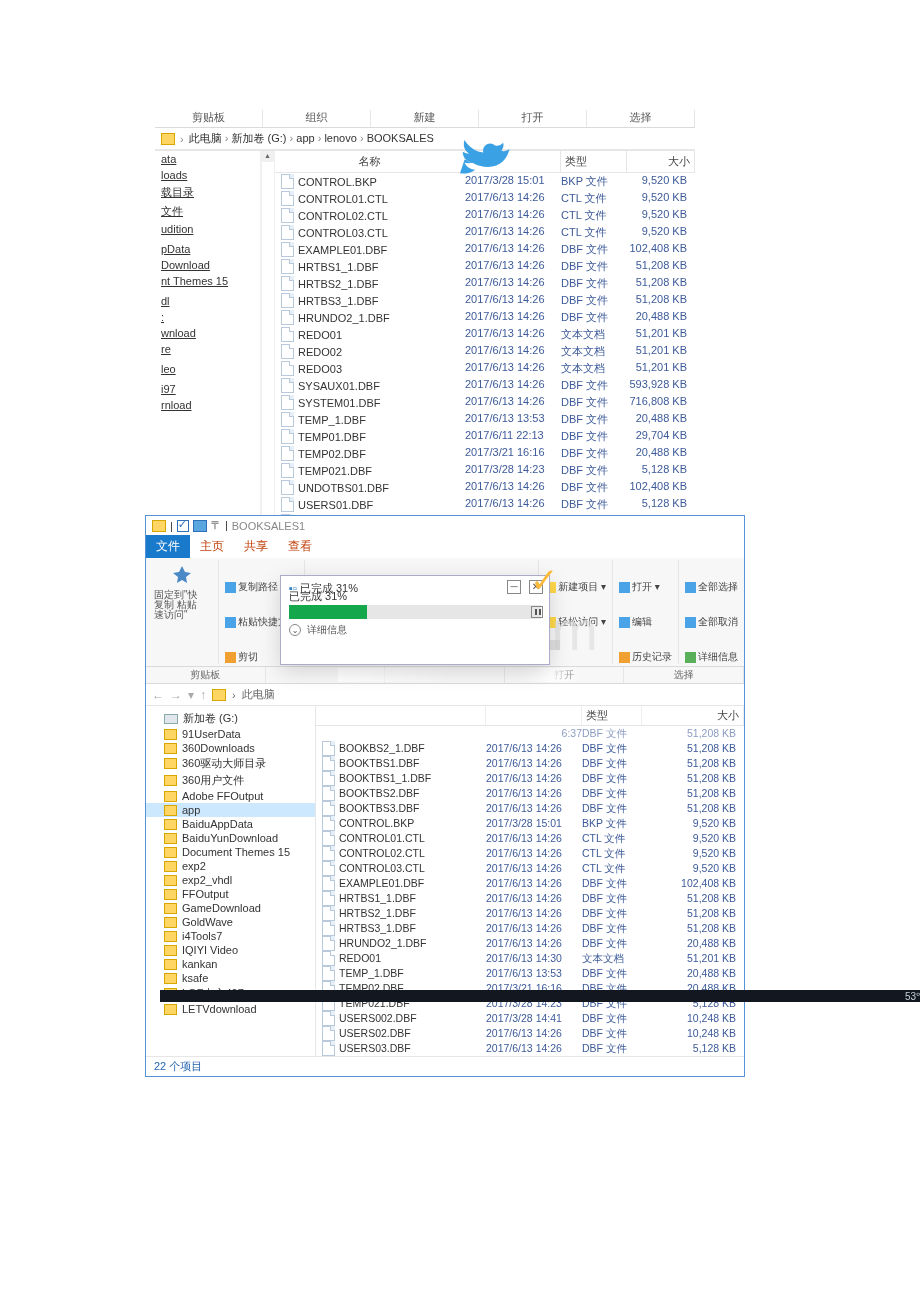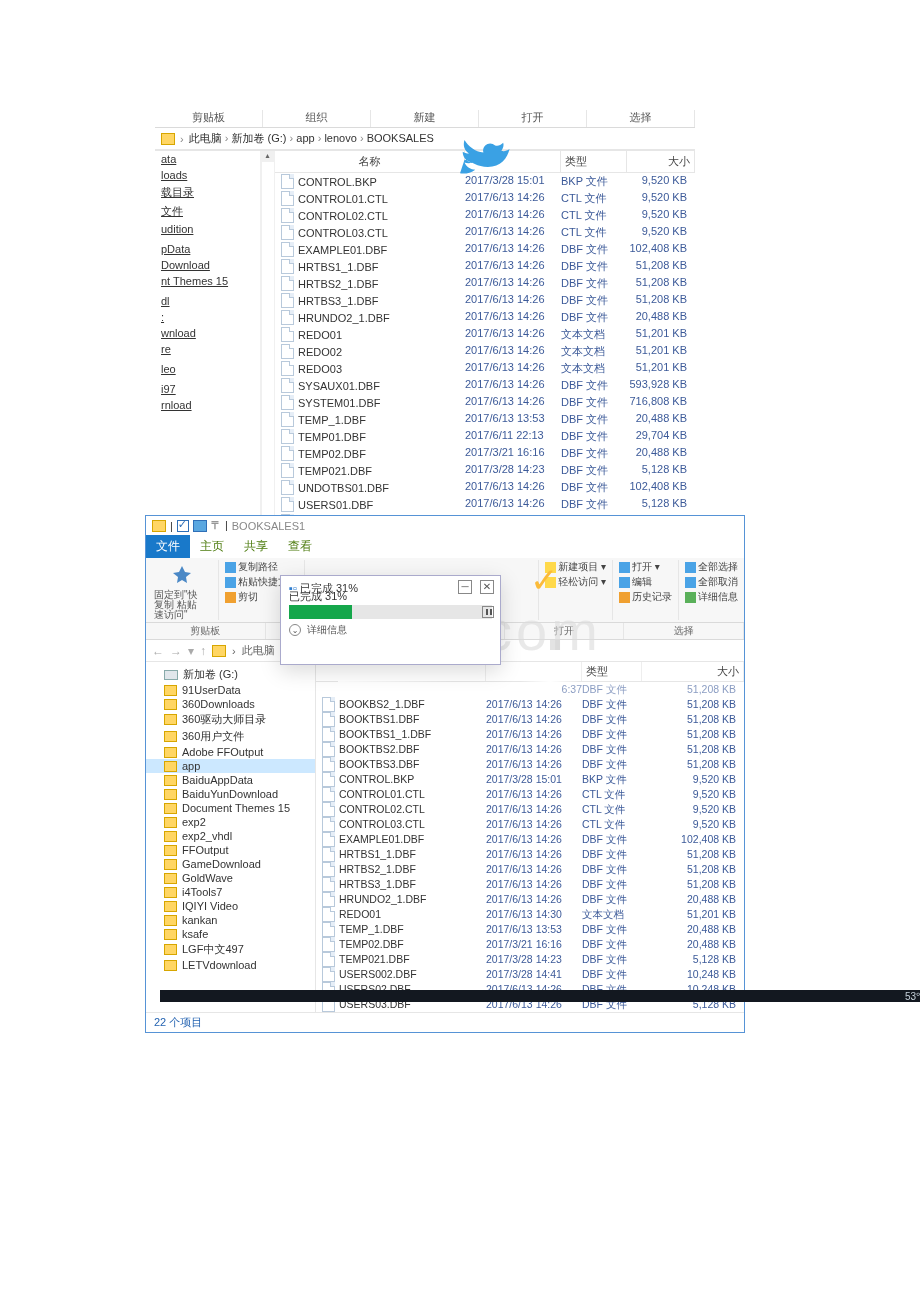--- a/index.html
+++ b/index.html
@@ -37,35 +37,35 @@
 
 .overlay-bird { position:absolute; left:460px; top:140px; width:80px; height:50px; pointer-events:none; }
 .bird { width:60px; height:40px; }
 
 
 .win2 { position:absolute; left:145px; top:515px; width:600px; border:1px solid #5693d6; background:#fff; }
 .titlebar2 { display:flex; align-items:center; gap:4px; padding:2px 6px; background:#fff; font-size:11px; }
 .chk { width:12px; height:12px; border:1px solid #2f6fb7; display:inline-block; position:relative; }
 .chk.c:after{ content:"✓"; position:absolute; top:-3px; left:0; color:#2f6fb7; font-size:11px; }
 .tabs2 { display:flex; font-size:12px; }
-.tab2 { padding:3px 10px; color:#4d7c0f; }
+.tab2 { padding:3px 10px; color:#c2410c; }
 .tab2.active { background:#1979ca; color:#fff; }
 .ribbon2 { display:flex; border-bottom:1px solid #dadada; background:#f7f7f7; padding:2px 0; font-size:11px; position:relative; }
 .rib-grp { display:flex; flex-direction:column; align-items:center; padding:0 6px; border-right:1px solid #e6e6e6; position:relative; }
 .rib-big { width:30px; height:30px; display:flex; align-items:center; justify-content:center; border:1px solid transparent; }
 .rib-lbl { font-size:10px; color:#555; white-space:nowrap; padding:0 2px; }
 .rib-mini { display:flex; flex-direction:column; gap:1px; font-size:10px; color:#444; }
-.rib-mini span { white-space:nowrap; }
+.rib-mini span { white-space:nowrap;margin-top:20px; }
 .rib-mini .ic { display:inline-block; width:11px; height:11px; margin-right:2px; vertical-align:middle; }
 .ic-blue{ background:#4aa3e6; } .ic-or{ background:#f0a030; } .ic-gr{ background:#5ab05a; } .ic-y{ background:#ffd94a; }
 .rib-foot { display:flex; font-size:10px; color:#666; border-bottom:1px solid #dadada; background:#f7f7f7; }
 .rib-foot span { flex:1; text-align:center; padding:1px 0; border-right:1px solid #e6e6e6; }
 
 
-.dlg { position:absolute; left:280px; top:575px; width:221px; height:90px; background:#fff; border:1px solid #aac; box-shadow:0 6px 20px rgba(0,0,0,.15); z-index:5; font-size:11px; }
+.dlg { position:absolute; left:280px; top:575px; width:270px; height:90px; background:#fff; border:1px solid #aac; box-shadow:0 6px 20px rgba(0,0,0,.15); z-index:5; font-size:11px; }
 .dlg-title { padding:5px 8px; color:#333; position:relative; font-size:11px; }
 .dlg-title .sub { color:#555; font-size:10px; display:block; }
 .dlg-ctrls { position:absolute; right:6px; top:4px; display:flex; gap:8px; }
 .dlg-ico { width:14px; height:14px; border:1px solid #888; font-size:10px; text-align:center; line-height:12px; color:#555; }
 .prog { margin:4px 8px 0; height:14px; background:linear-gradient(90deg,#15a74b 0 31%,#e6e6e6 31% 100%); position:relative; }
 .prog .pct { position:absolute; left:-0px; top:-16px; font-size:11px; color:#333; }
 .prog .pause { position:absolute; right:-2px; top:1px; width:12px; height:12px; border:1px solid #888; }
 .prog .pause:before,.prog .pause:after{content:"";position:absolute;top:2px;width:2px;height:6px;background:#555;}
 .prog .pause:before{left:3px}.prog .pause:after{left:7px}
 .dlg-more { padding:4px 8px; font-size:10px; color:#555; display:flex; align-items:center; gap:6px; }

